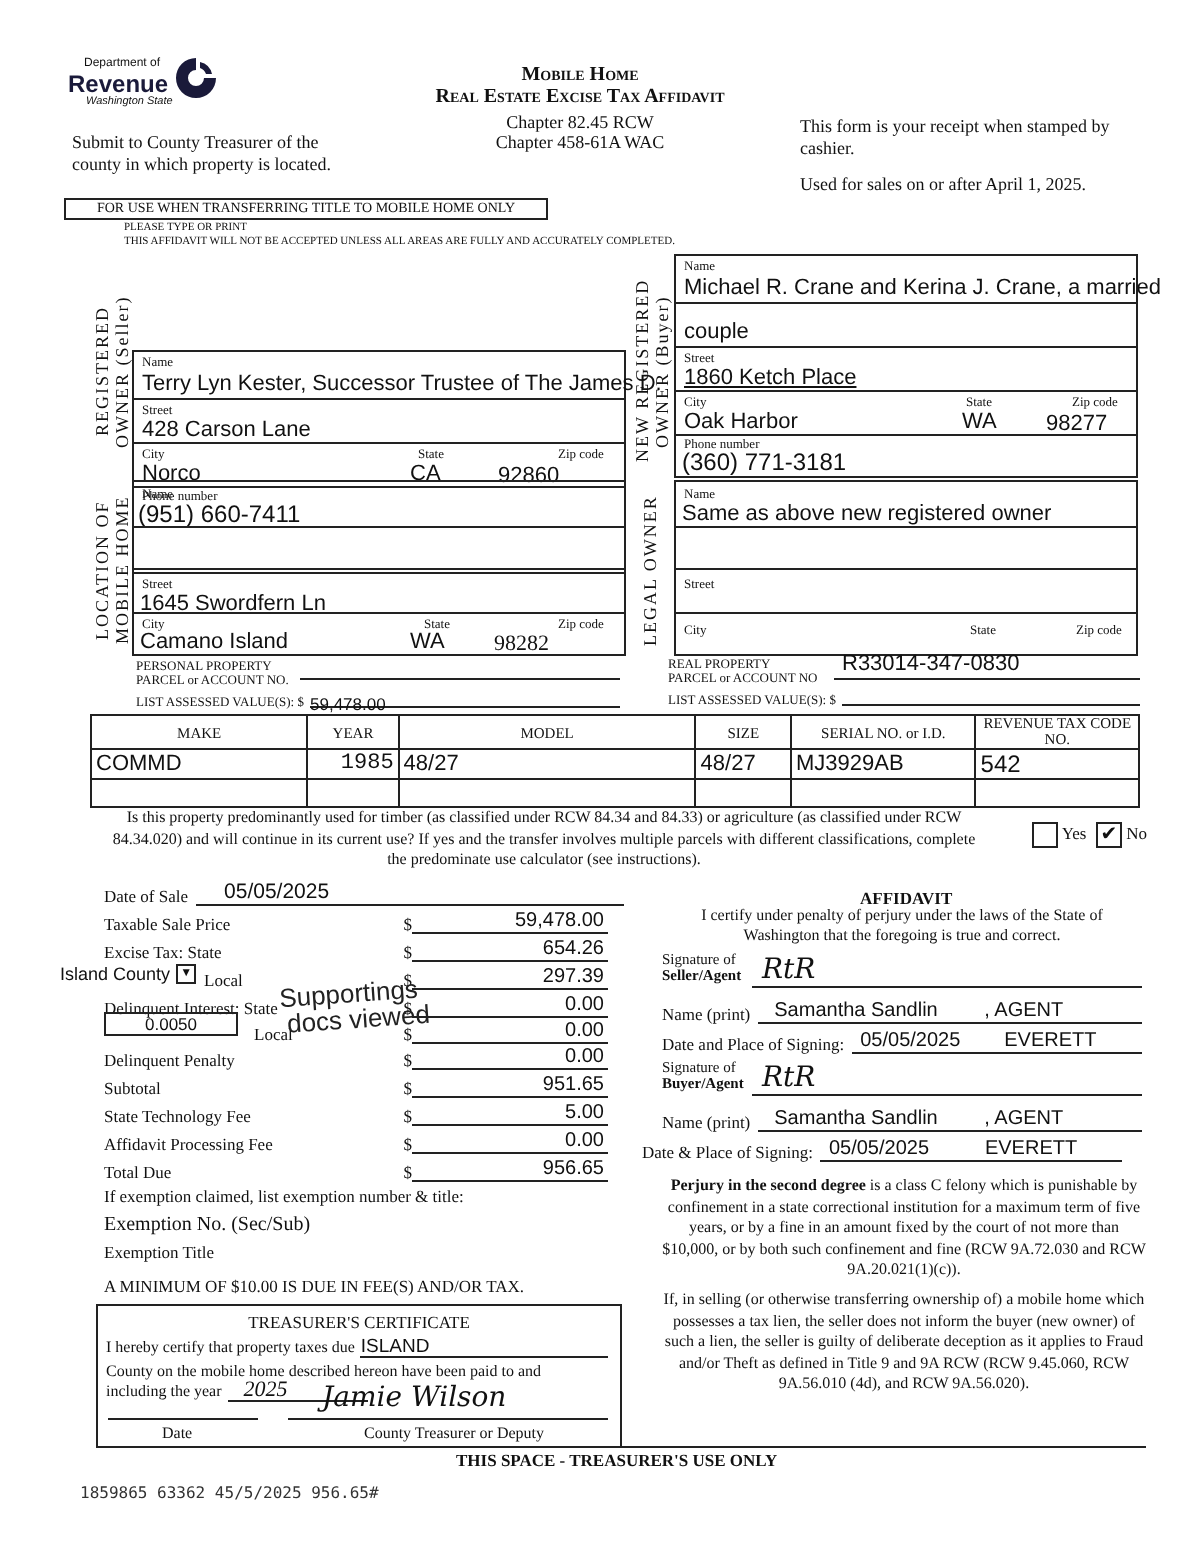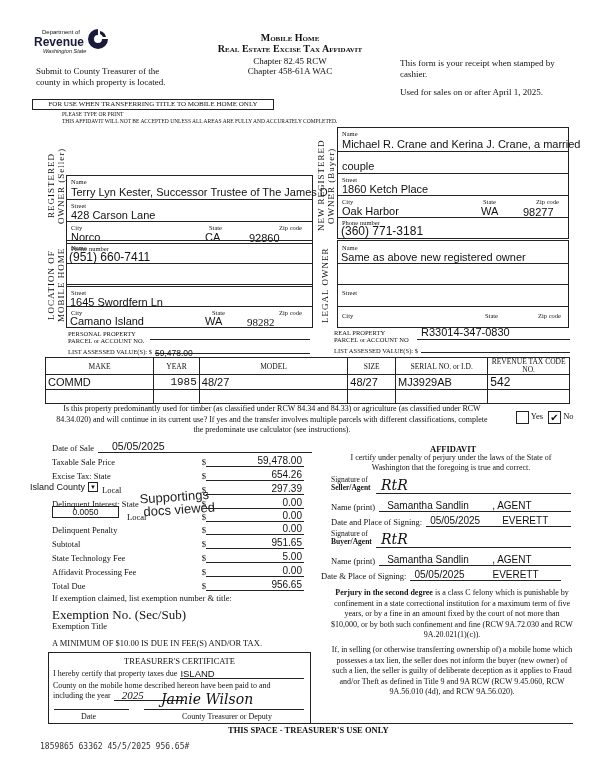--- a/index.html
+++ b/index.html
@@ -81,21 +81,21 @@
 <div class="abs box" style="left:337px;top:127px;width:232px;height:112px;">
   <div class="hline" style="height:24px;position:relative;">
     <div class="tiny" style="position:absolute;left:4px;top:2px;">Name</div>
     <div class="fill" style="position:absolute;left:4px;top:10px;white-space:nowrap;">Michael R. Crane and Kerina J. Crane, a married</div>
   </div>
   <div class="hline" style="height:22px;position:relative;">
     <div class="fill" style="position:absolute;left:4px;top:8px;">couple</div>
   </div>
   <div class="hline" style="height:22px;position:relative;">
     <div class="tiny" style="position:absolute;left:4px;top:2px;">Street</div>
-    <div class="fill" style="position:absolute;left:4px;top:9px;">1860 Ketch Place</div>
+    <div class="fill" style="position:absolute;left:4px;top:9px;text-decoration:underline;">1860 Ketch Place</div>
   </div>
   <div class="hline" style="height:22px;position:relative;">
     <div class="tiny" style="position:absolute;left:4px;top:2px;">City</div>
     <div class="fill" style="position:absolute;left:4px;top:9px;">Oak Harbor</div>
     <div class="tiny" style="position:absolute;left:145px;top:2px;">State</div>
     <div class="fill" style="position:absolute;left:143px;top:9px;">WA</div>
     <div class="tiny" style="position:absolute;left:198px;top:2px;">Zip code</div>
     <div class="fill" style="position:absolute;left:185px;top:10px;">98277</div>
   </div>
   <div style="height:20px;position:relative;">
@@ -282,21 +282,21 @@
   <span style="display:inline-block;width:10px;height:10px;border:1px solid #222;margin-left:3px;font-size:6px;line-height:9px;text-align:center;">▼</span>
 </div>
 <div class="abs box sans" style="left:52px;top:506px;width:67px;height:12px;font-size:8.5px;text-align:center;line-height:10px;">0.0050</div>
 
 <div class="abs sans" style="left:140px;top:490px;font-size:13px;line-height:13px;transform:rotate(-4deg);color:#222;">
   <div>Supportings</div>
   <div style="margin-left:3px;">docs viewed</div>
 </div>
 
 <div class="abs" style="left:52px;top:593px;font-size:8.5px;">If exemption claimed, list exemption number &amp; title:</div>
-<div class="abs" style="left:52px;top:607px;font-size:13px;">Exemption No. (Sec/Sub)</div>
+<div class="abs" style="left:52px;top:607px;font-size:10px;">Exemption No. (Sec/Sub)</div>
 <div class="abs" style="left:52px;top:621px;font-size:8.5px;">Exemption Title</div>
 <div class="abs" style="left:52px;top:638px;font-size:8.5px;">A MINIMUM OF $10.00 IS DUE IN FEE(S) AND/OR TAX.</div>
 
 <div class="abs box" style="left:48px;top:652px;width:263px;height:72px;">
   <div style="text-align:center;font-size:8.5px;margin-top:3px;">TREASURER'S CERTIFICATE</div>
   <div style="font-size:8px;margin:3px 0 0 4px;display:flex;">
     <span>I hereby certify that property taxes due</span>
     <span class="hline sans" style="flex:1;margin:0 6px 0 3px;font-size:9.5px;line-height:9px;">ISLAND</span>
   </div>
   <div style="font-size:8px;margin:2px 0 0 4px;">County on the mobile home described hereon have been paid to and</div>

